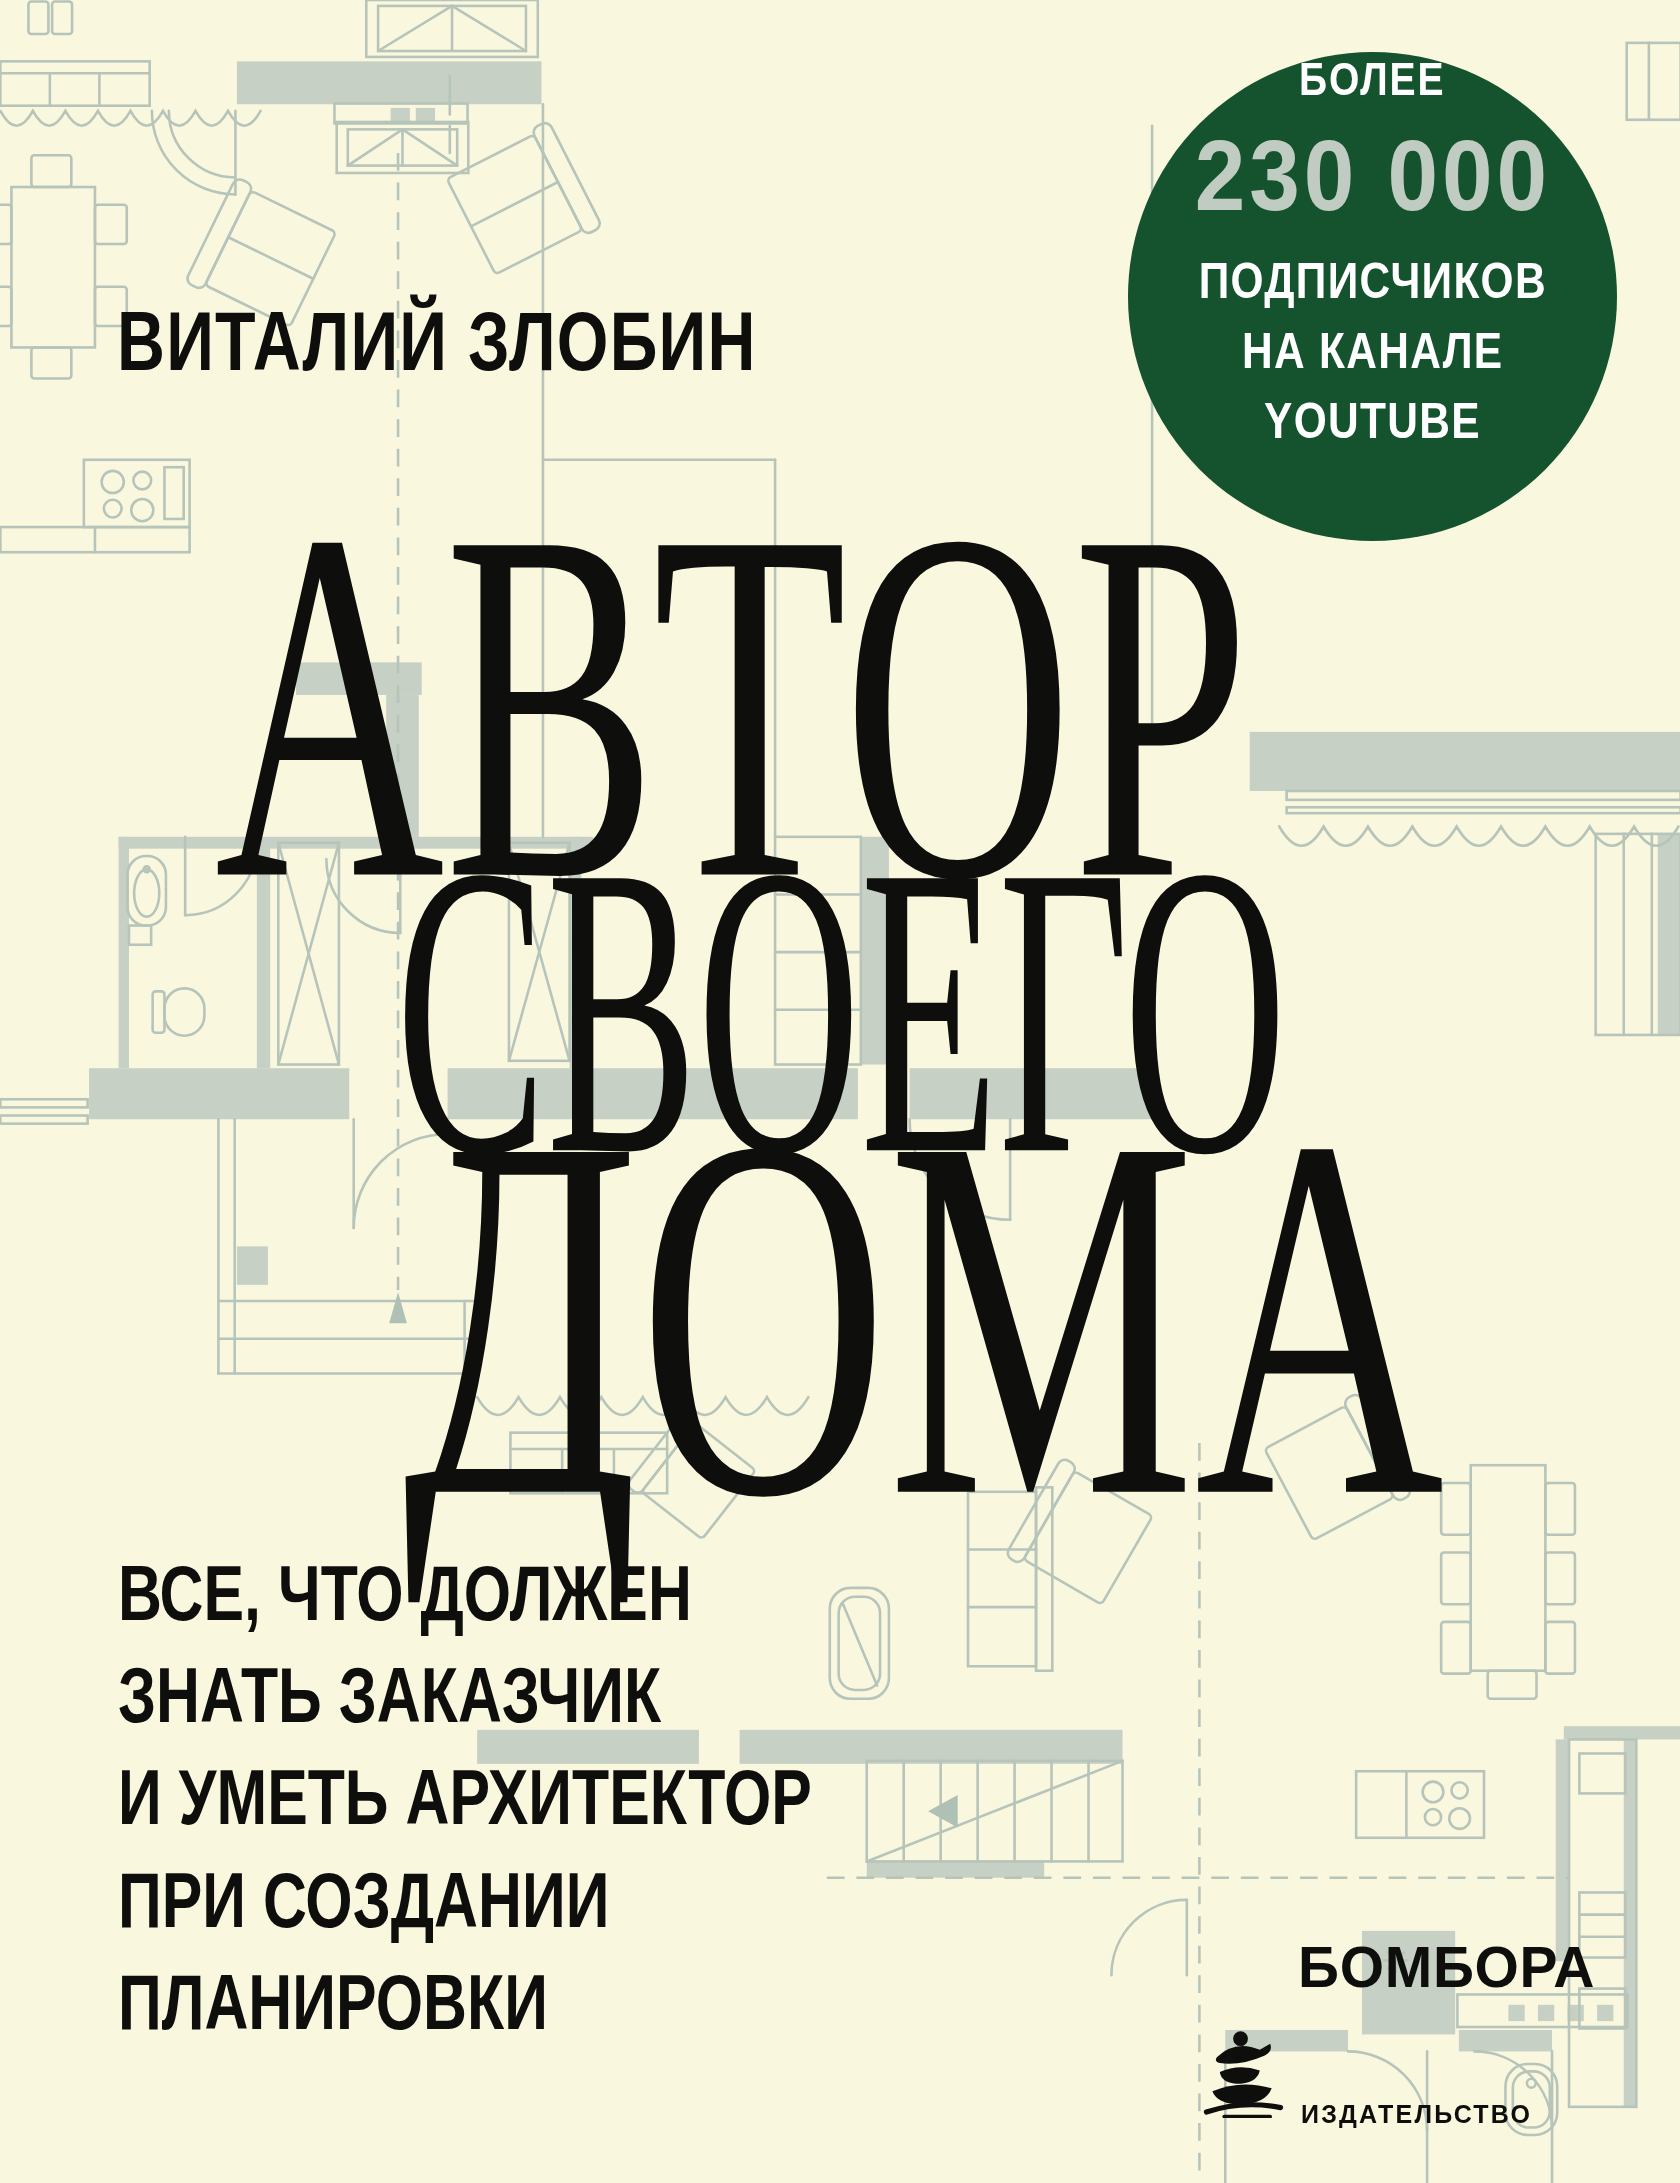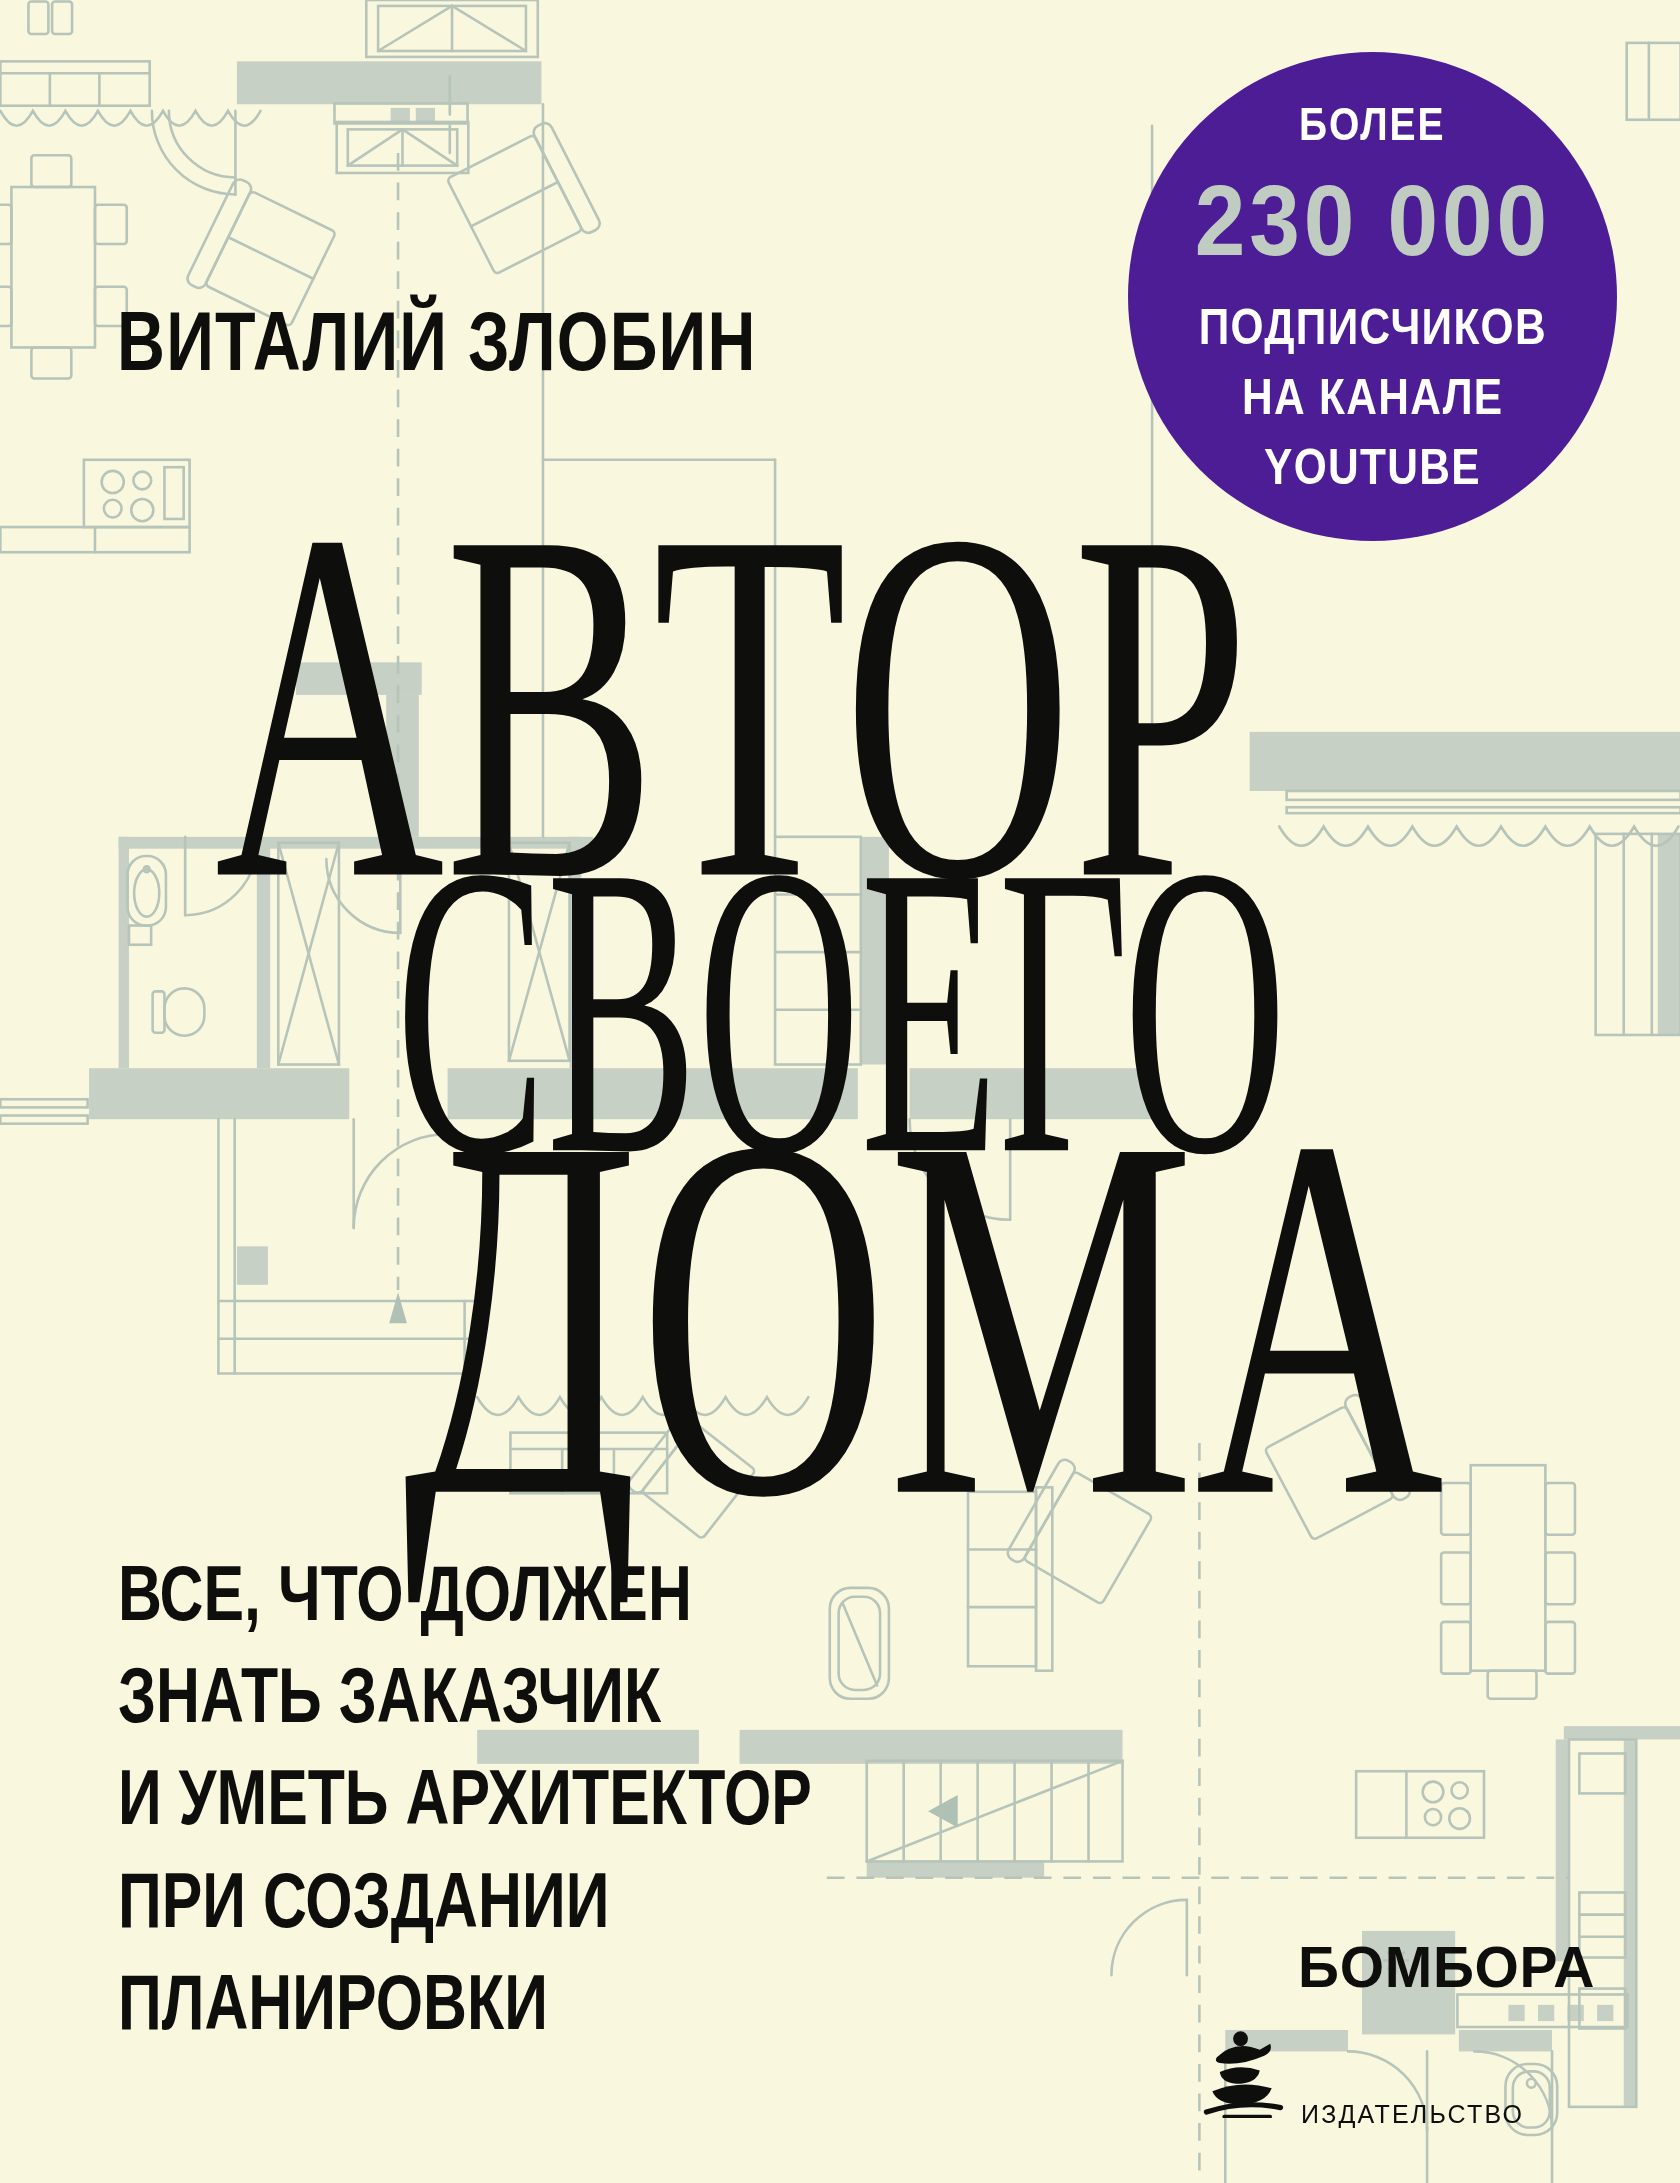--- a/index.html
+++ b/index.html
@@ -13,41 +13,41 @@
   .title-svg{position:absolute;left:0;top:0;width:1681px;height:2183px;}
   text.title{font-family:"Liberation Serif","DejaVu Serif",serif;font-weight:400;fill:#0E0E0C;}
   .author{
     position:absolute;left:117px;top:294px;
     font-size:83px;font-weight:bold;color:#0E0E0C;
     white-space:nowrap;letter-spacing:1.5px;
     transform:scaleX(.8);transform-origin:left top;
   }
   .badge{
     position:absolute;left:1128px;top:52px;width:489px;height:489px;
-    border-radius:50%;background:#4c1d95;color:#FFFFFF;
-    display:flex;flex-direction:column;align-items:center;justify-content:center;
+    border-radius:50%;background:#14532d;color:#FFFFFF;
+    display:flex;flex-direction:column;align-items:center;justify-content:flex-start;
     text-align:center;
   }
   .badge .cnd{display:block;white-space:nowrap;transform:scaleX(.85);transform-origin:center;}
   .b-top{font-size:46px;font-weight:bold;letter-spacing:2.2px;}
   .b-count{font-size:101px;font-weight:bold;color:#C0CCC2;letter-spacing:4.4px;margin:12px 0 7.4px;transform:scaleX(.9) !important;}
   .b-line{font-size:50px;font-weight:bold;letter-spacing:1.5px;margin-top:12px;}
   .subtitle{
     position:absolute;left:118px;top:1542px;
     font-size:77px;font-weight:bold;color:#0E0E0C;line-height:1.327;
     transform:scaleX(.79);transform-origin:left top;
   }
   .subtitle div{white-space:nowrap;}
   .pub-name{
     position:absolute;left:1298px;top:1934px;
     font-size:57px;font-weight:bold;color:#0E0E0C;letter-spacing:0.7px;white-space:nowrap;
   }
   .pub-tag{
     position:absolute;left:1301px;top:2100px;
-    font-size:25px;font-weight:normal;color:#0E0E0C;letter-spacing:2.2px;white-space:nowrap;
+    font-size:25px;font-weight:bold;color:#0E0E0C;letter-spacing:2.2px;white-space:nowrap;
   }
   .logo{position:absolute;left:1202px;top:2029px;width:83px;height:89px;}
 </style>
 </head>
 <body>
 
 <div class="cover">
 
   <svg class="plan" viewBox="0 0 2273 2953" aria-hidden="true">
 

